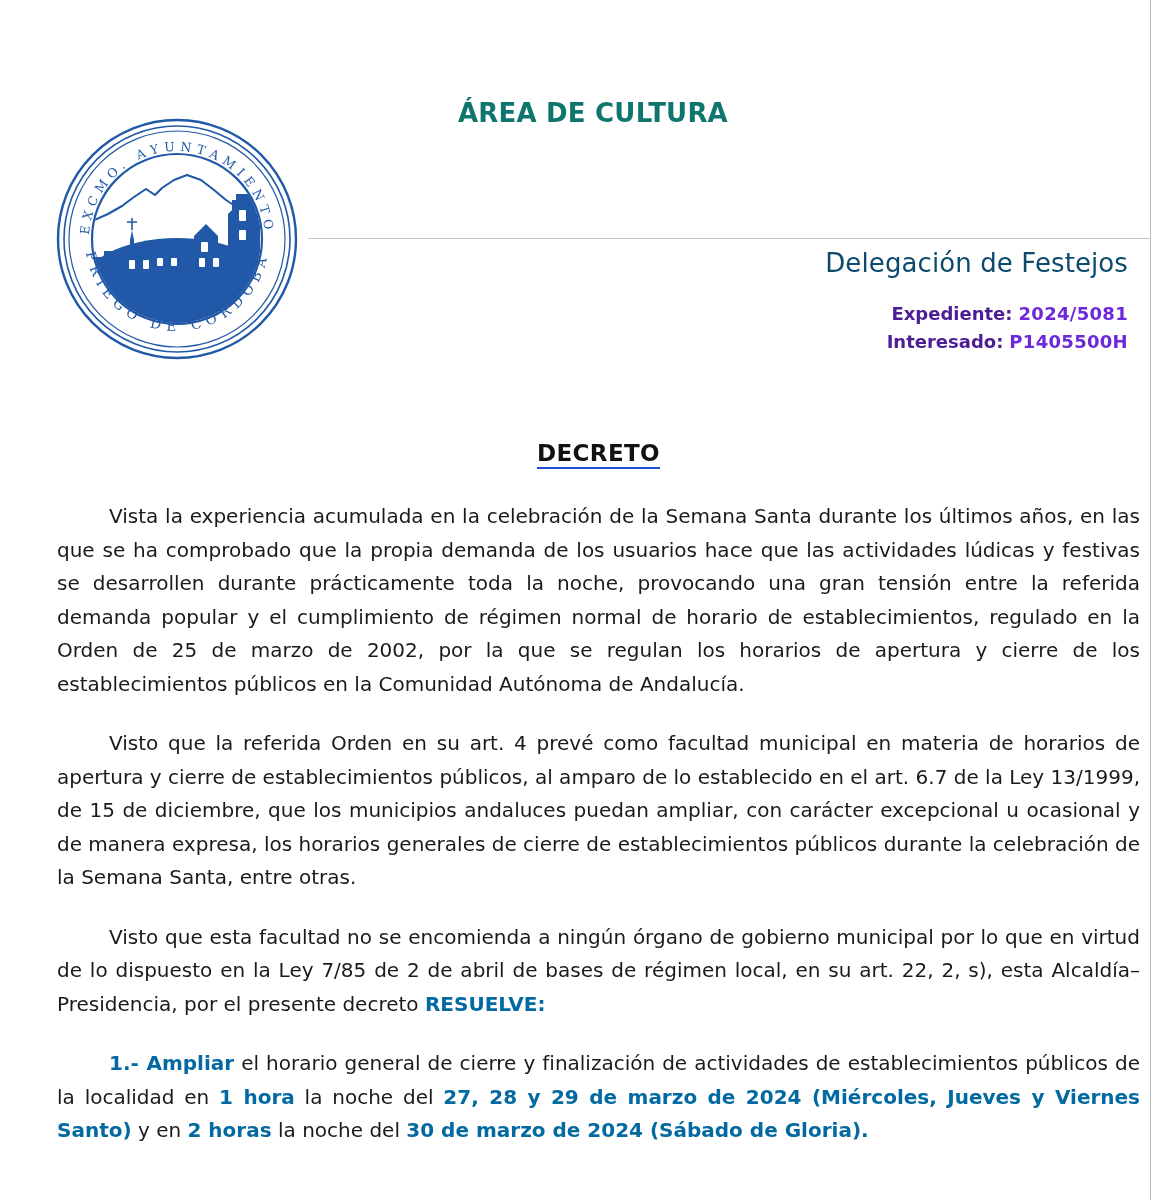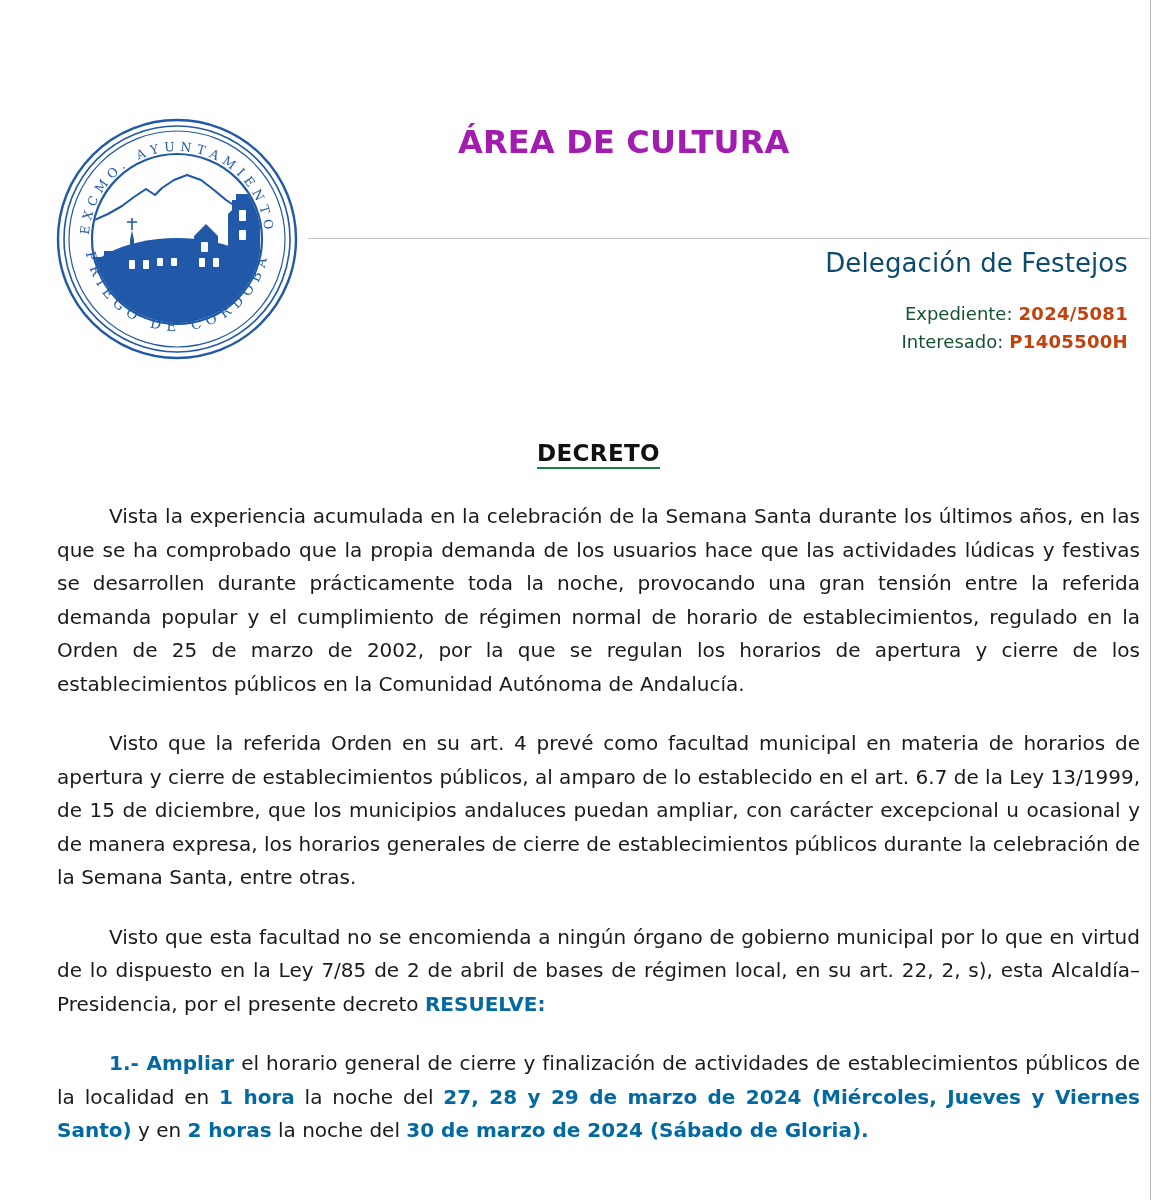--- a/index.html
+++ b/index.html
@@ -47,26 +47,26 @@
     left: 56px;
     top: 118px;
     width: 242px;
     height: 242px;
   }
   .seal svg { display: block; width: 242px; height: 242px; }
 
   .area-title {
     position: absolute;
     left: 458px;
-    top: 123px;
+    top: 98px;
     font-family: "DejaVu Sans", "Liberation Sans", sans-serif;
-    font-size: 32px;
+    font-size: 26px;
     font-weight: bold;
     letter-spacing: 0.2px;
-    color: #a21caf;
+    color: #0f766e;
     white-space: nowrap;
   }
 
   .header-rule {
     position: absolute;
     left: 308px;
     top: 238px;
     width: 842px;
     height: 1px;
     background: #c4c4c4;
@@ -89,25 +89,25 @@
     right: 22px;
     top: 300px;
     text-align: right;
     font-size: 18px;
     line-height: 28px;
     color: #6a6a6a;
     white-space: nowrap;
   }
   .meta-row { display: block; }
   .meta-label {
-    color: #14532d;
-    font-weight: normal;
+    color: #4c1d95;
+    font-weight: bold;
   }
   .meta-value {
-    color: #c2410c;
+    color: #6d28d9;
     font-weight: bold;
     letter-spacing: 0.3px;
     margin-left: 6px;
   }
 
   
   .doc-body {
     position: absolute;
     left: 57px;
     top: 440px;
@@ -116,21 +116,21 @@
 
   .decreto-title {
     text-align: center;
     font-size: 23px;
     font-weight: bold;
     color: #111111;
     letter-spacing: 0.4px;
     margin: 0 0 34px 0;
   }
   .decreto-title span {
-    border-bottom: 2px solid #15803d;
+    border-bottom: 2px solid #1d4ed8;
     padding-bottom: 1px;
   }
 
   p.para {
     margin: 0 0 26px 0;
     font-size: 20px;
     line-height: 33.5px;
     text-align: justify;
     text-justify: inter-word;
     text-indent: 52px;

